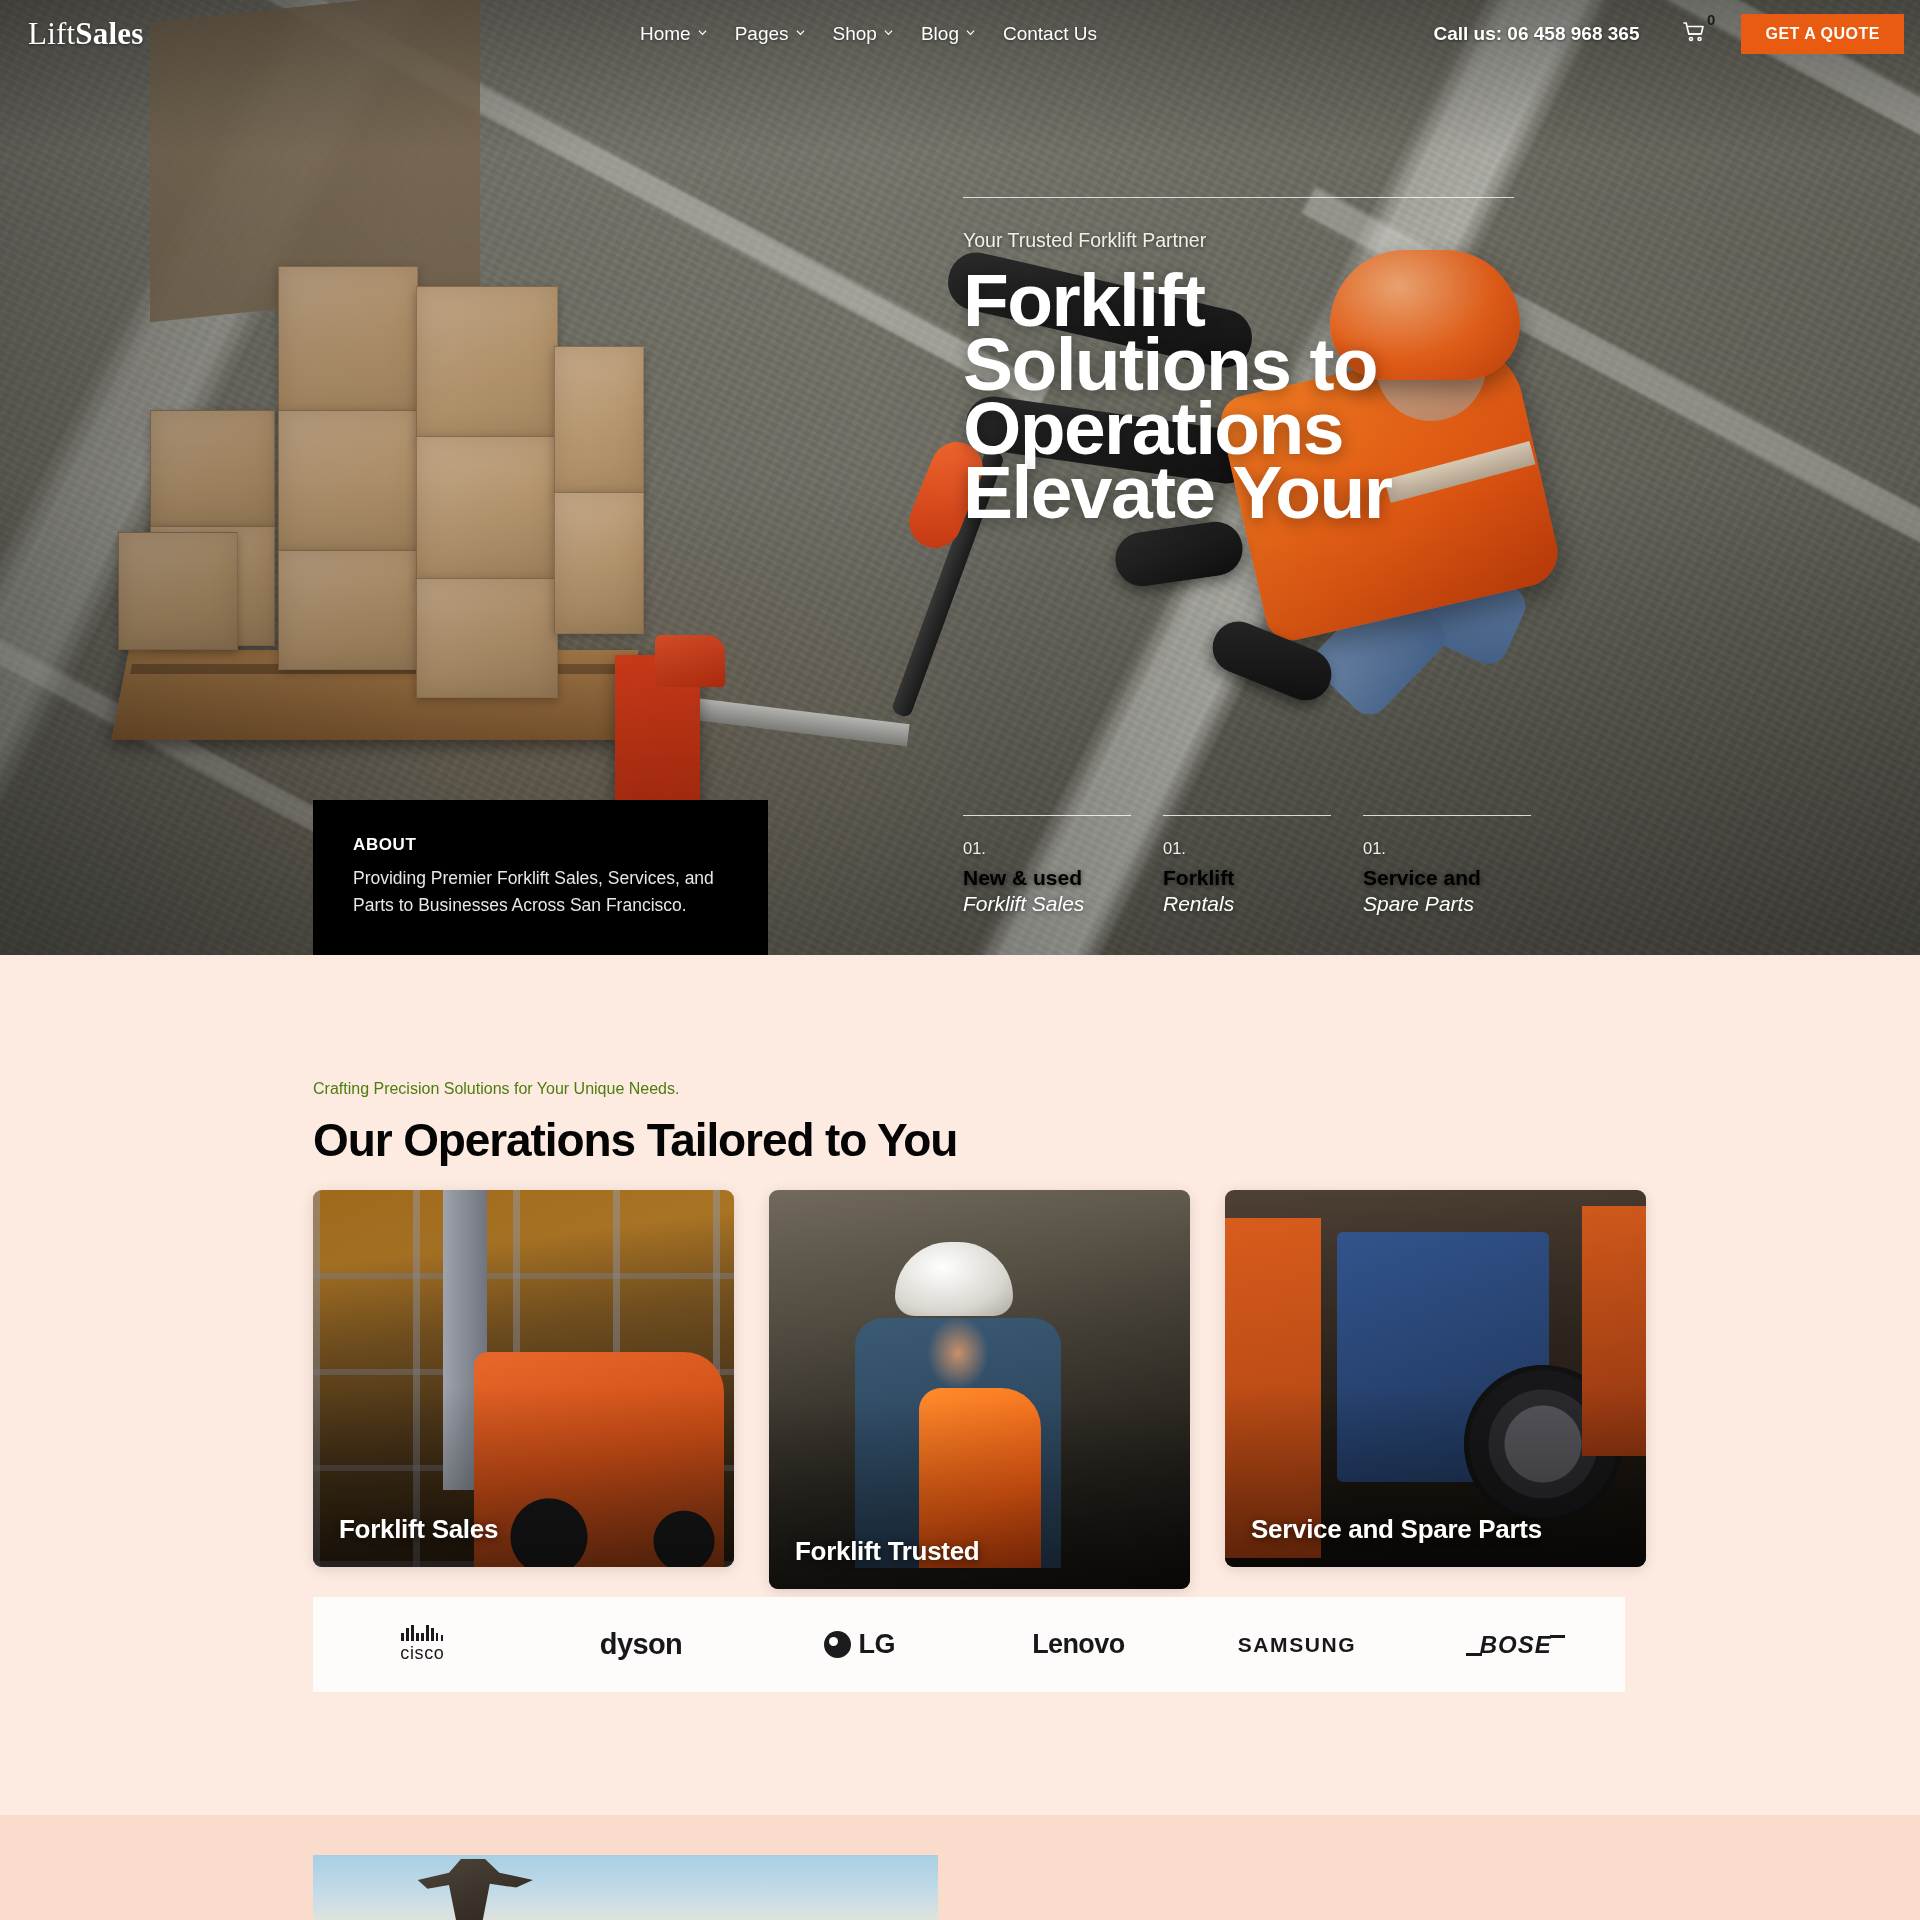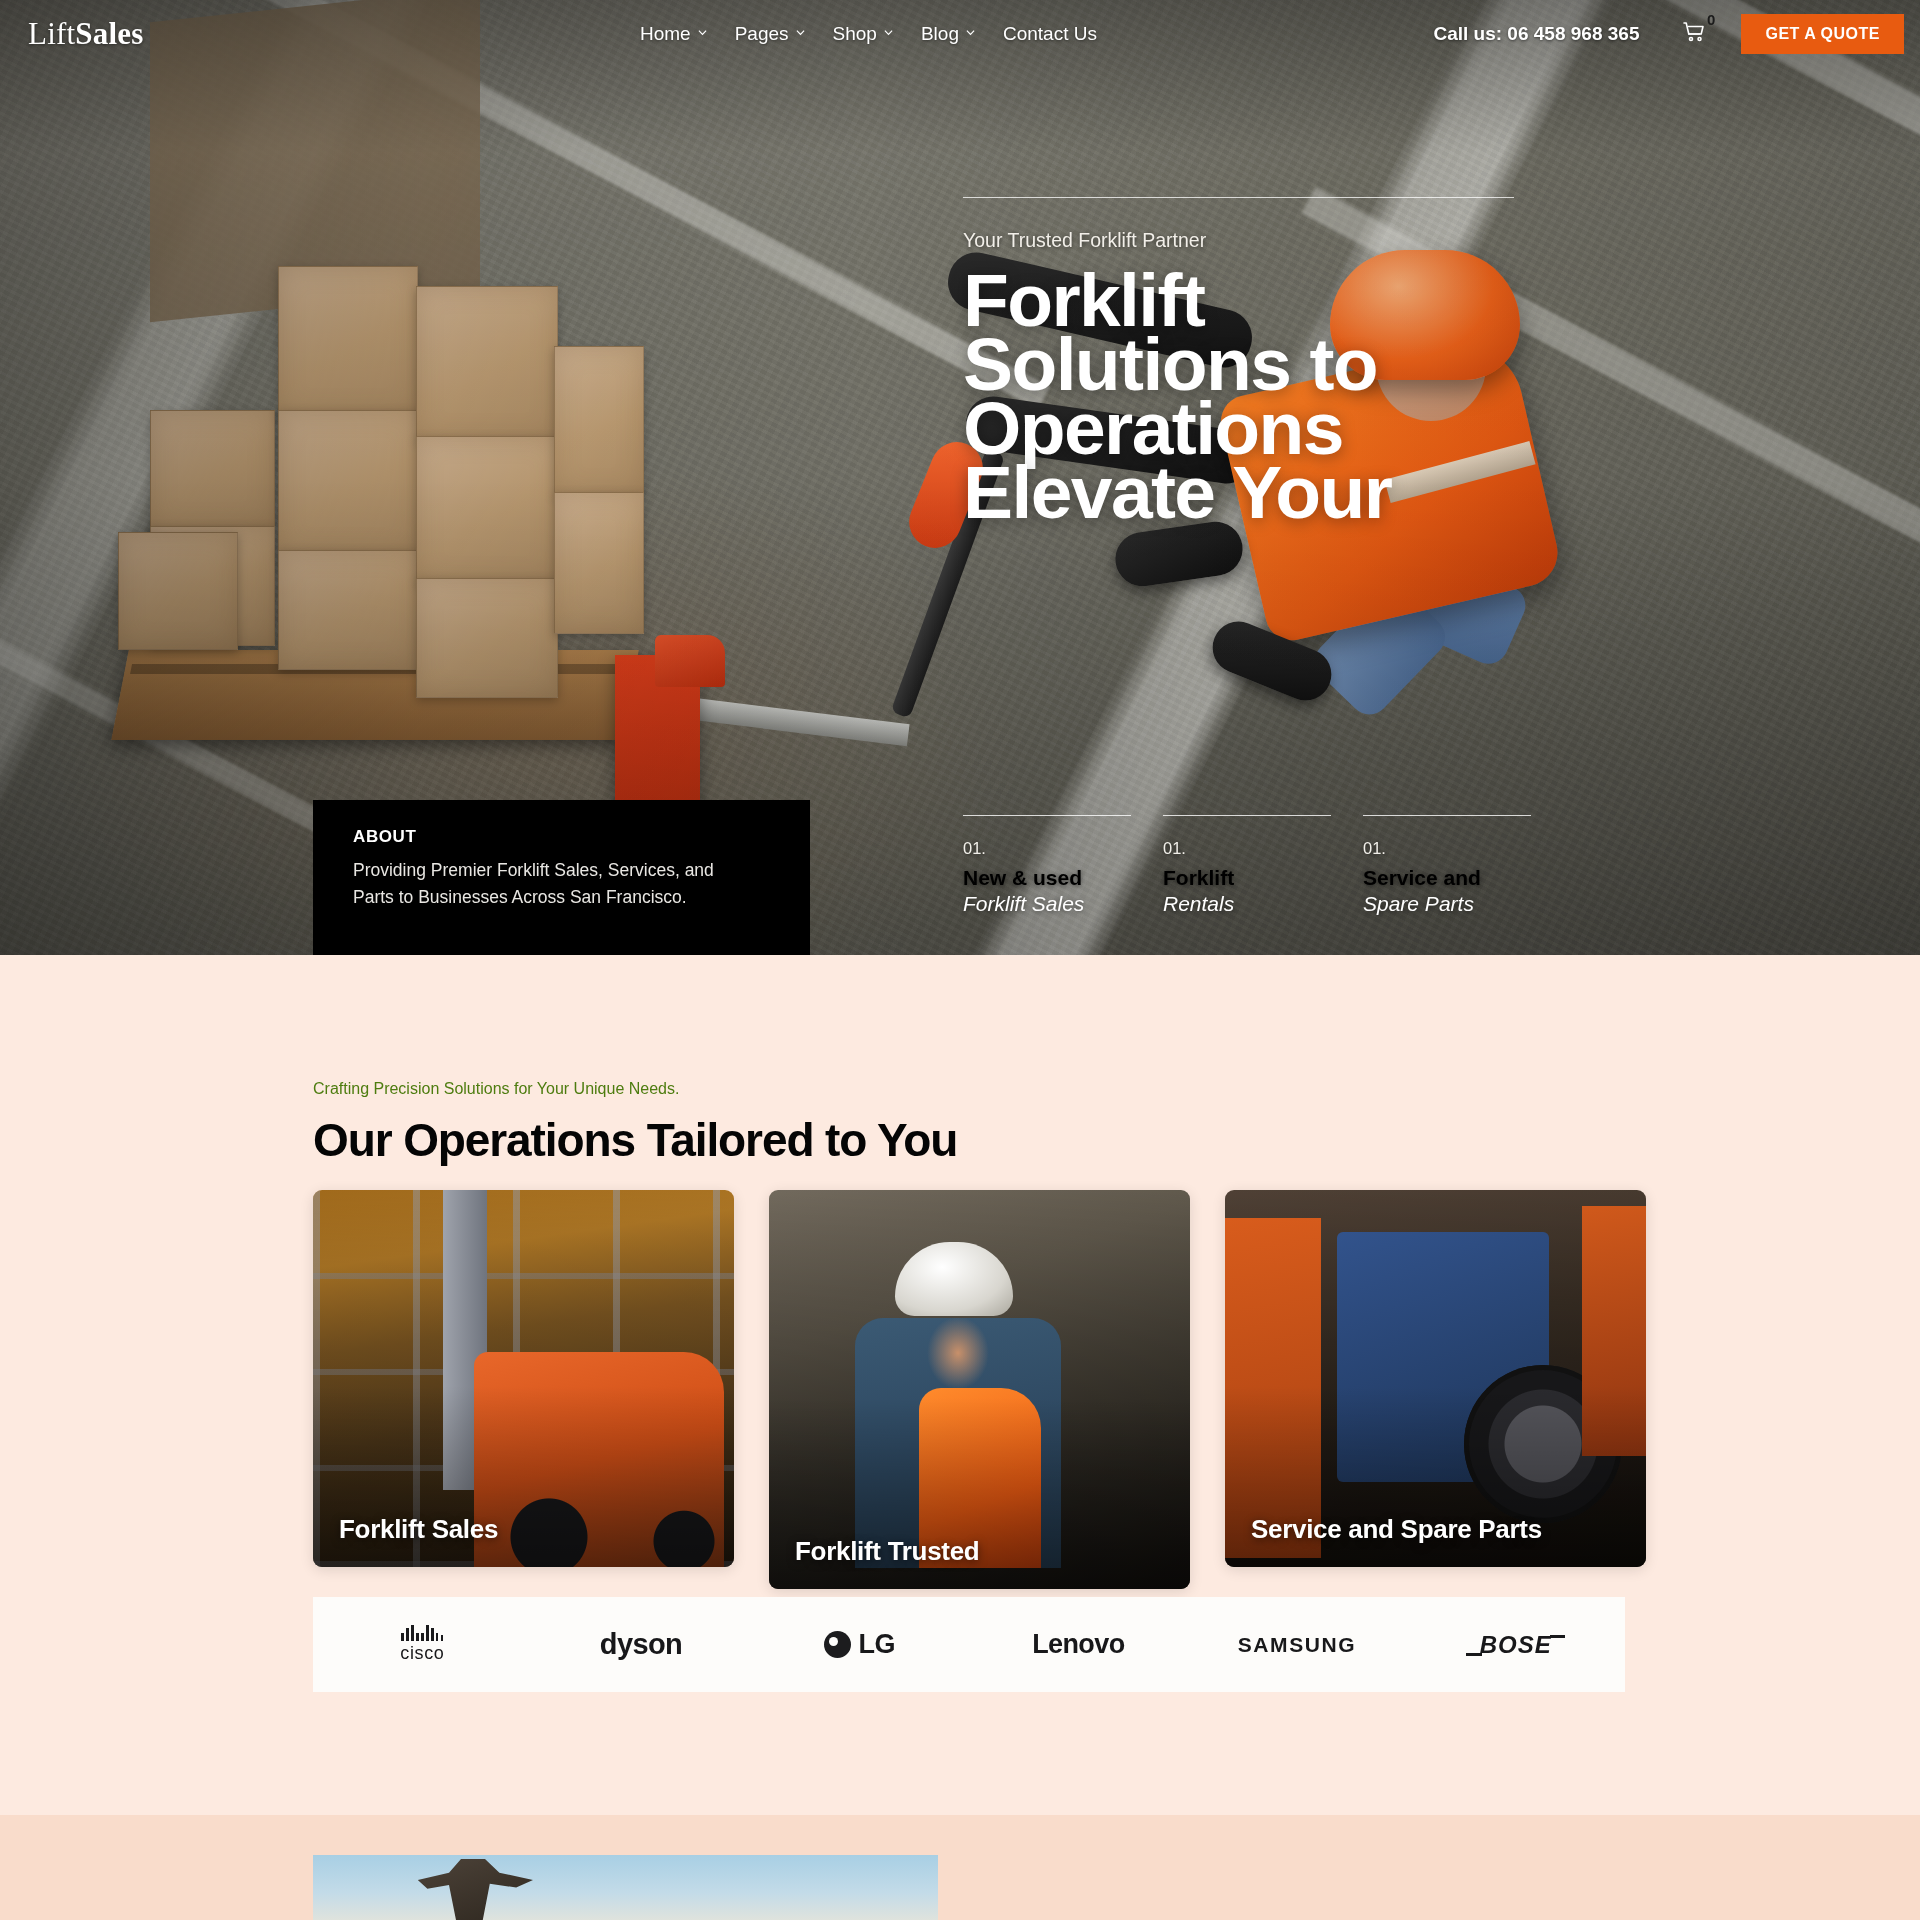--- a/index.html
+++ b/index.html
@@ -203,23 +203,23 @@
   .hero-title {
     margin-top:16px;
     color:#fff; font-size:75px; line-height:.855; font-weight:700;
     letter-spacing:-1.6px;
     text-shadow:0 3px 16px rgba(0,0,0,.38);
   }
   .hero-title span { display:block; }
 
   
   .about-panel {
-    position:absolute; left:313px; top:800px; width:497px; height:155px;
+    position:absolute; left:313px; top:800px; width:455px; height:155px;
     background:#000; z-index:35;
-    padding:27px 40px 0 40px;
+    padding:35px 40px 0 40px;
   }
   .about-label {
     color:#fff; font-size:17px; font-weight:700; letter-spacing:.6px;
   }
   .about-text {
     margin-top:10px; color:#e9e7e3; font-size:17.5px; line-height:1.56; max-width:400px;
   }
 
   
   .features {

